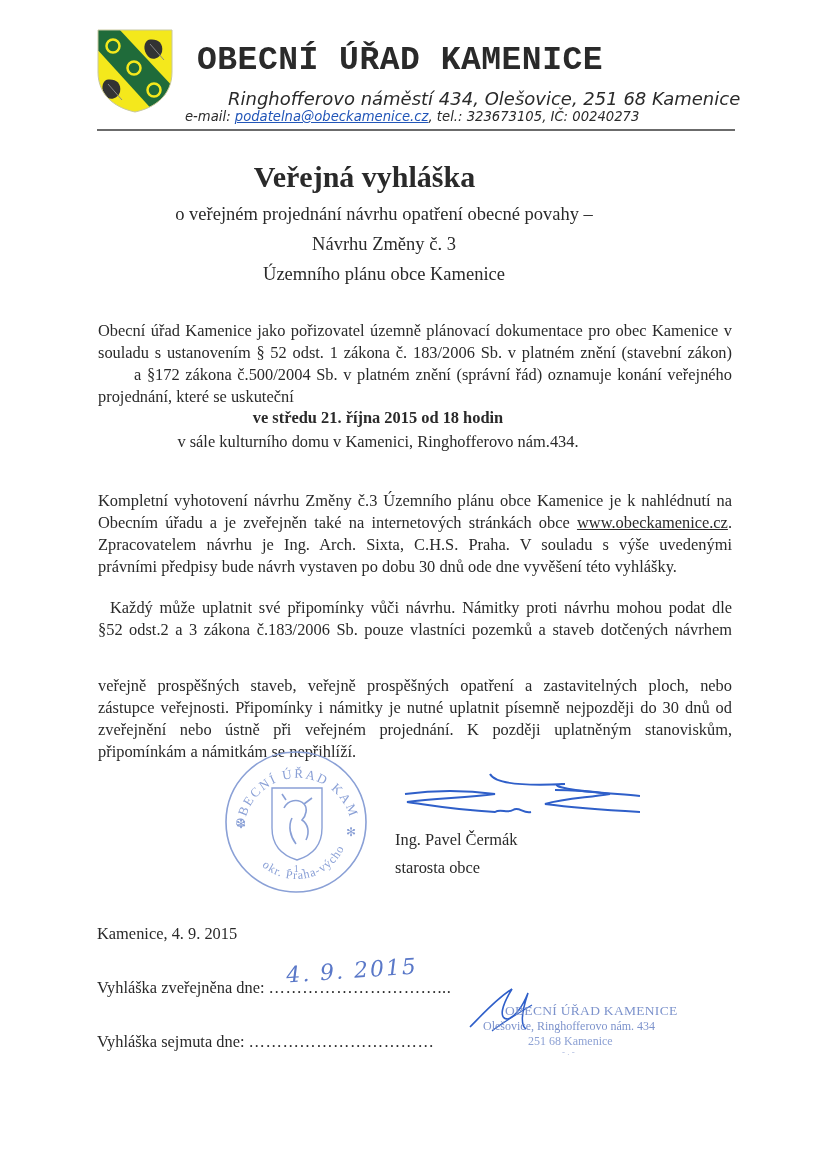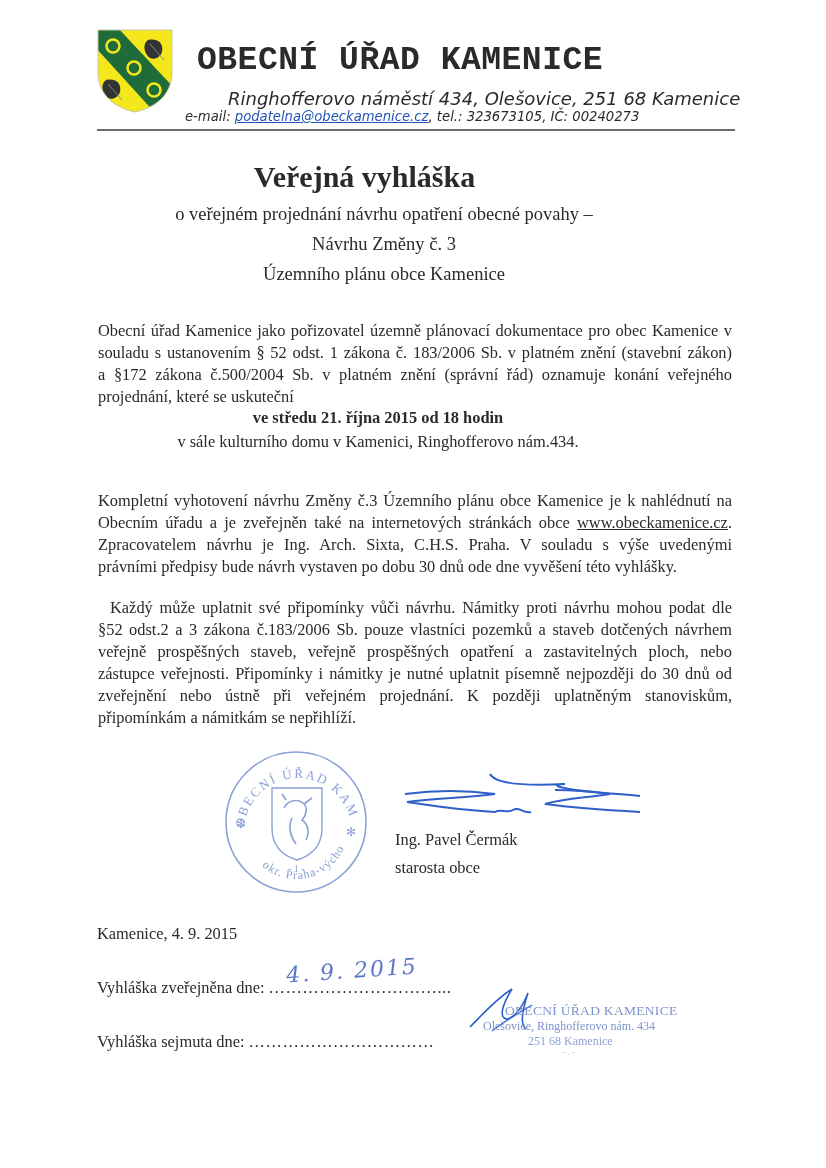--- a/index.html
+++ b/index.html
@@ -72,38 +72,38 @@
 <div class="abs rule"></div>
 
 <div class="abs serif t-main">Veřejná vyhláška</div>
 <div class="abs serif t-sub" style="top:204px;">o veřejném projednání návrhu opatření obecné povahy –</div>
 <div class="abs serif t-sub" style="top:234px;">Návrhu Změny č. 3</div>
 <div class="abs serif t-sub" style="top:264px;">Územního plánu obce Kamenice</div>
 
 <div class="abs serif para" style="top:320px;">
   <div style="text-align:justify;text-align-last:justify;">Obecní úřad Kamenice jako pořizovatel územně plánovací dokumentace pro obec Kamenice v</div>
   <div style="text-align:justify;text-align-last:justify;">souladu s ustanovením § 52 odst. 1 zákona č. 183/2006 Sb. v platném znění (stavební zákon)</div>
-  <div style="text-align:justify;text-align-last:justify;">a §172 zákona č.500/2004 Sb. v platném znění (správní řád) oznamuje konání veřejného</div>
+  <div style="text-align:justify;text-align-last:justify;margin-left:36px;">a §172 zákona č.500/2004 Sb. v platném znění (správní řád) oznamuje konání veřejného</div>
   <div>projednání, které se uskuteční</div>
 </div>
 
 <div class="abs serif center-line bold" style="top:408px;">ve středu 21. října 2015 od 18 hodin</div>
 <div class="abs serif center-line" style="top:432px;">v sále kulturního domu v Kamenici, Ringhofferovo nám.434.</div>
 
 <div class="abs serif para" style="top:490px;">
   <div style="text-align:justify;text-align-last:justify;">Kompletní vyhotovení návrhu Změny č.3 Územního plánu obce Kamenice je k nahlédnutí na</div>
   <div style="text-align:justify;text-align-last:justify;"><span>Obecním úřadu a  je zveřejněn také na internetových stránkách obce </span><a>www.obeckamenice.cz</a><span>.</span></div>
   <div style="text-align:justify;text-align-last:justify;">Zpracovatelem návrhu je Ing. Arch. Sixta, C.H.S. Praha. V souladu s výše uvedenými</div>
   <div>právními předpisy bude návrh vystaven po dobu 30 dnů ode dne vyvěšení této vyhlášky.</div>
 </div>
 
 <div class="abs serif para" style="top:597px; text-indent: 12px;">
   <div style="text-align:justify;text-align-last:justify;">Každý může uplatnit své připomínky vůči návrhu. Námitky proti návrhu mohou podat dle</div>
   <div style="text-align:justify;text-align-last:justify;text-indent:0;">§52 odst.2 a 3 zákona č.183/2006 Sb. pouze vlastníci pozemků a staveb dotčených návrhem</div>
-  <div style="text-align:justify;text-align-last:justify;text-indent:0;">veřejně prospěšných staveb, veřejně prospěšných opatření a zastavitelných ploch, nebo</div>
+  <div style="text-align:justify;text-align-last:justify;text-indent:0;margin-top:34px;">veřejně prospěšných staveb, veřejně prospěšných opatření a zastavitelných ploch, nebo</div>
   <div style="text-align:justify;text-align-last:justify;text-indent:0;">zástupce veřejnosti. Připomínky i námitky je nutné uplatnit písemně nejpozději do 30 dnů od</div>
   <div style="text-align:justify;text-align-last:justify;text-indent:0;">zveřejnění nebo ústně při veřejném projednání. K později uplatněným stanoviskům,</div>
   <div style="text-indent:0;">připomínkám a námitkám se nepřihlíží.</div>
 </div>
 
 <div class="abs stamp">
   <svg width="148" height="148" viewBox="0 0 148 148">
     <defs>
       <path id="arcTop" d="M 22 80 A 54 54 0 0 1 128 70"></path>
       <path id="arcBot" d="M 40 118 A 52 52 0 0 0 122 100"></path>

